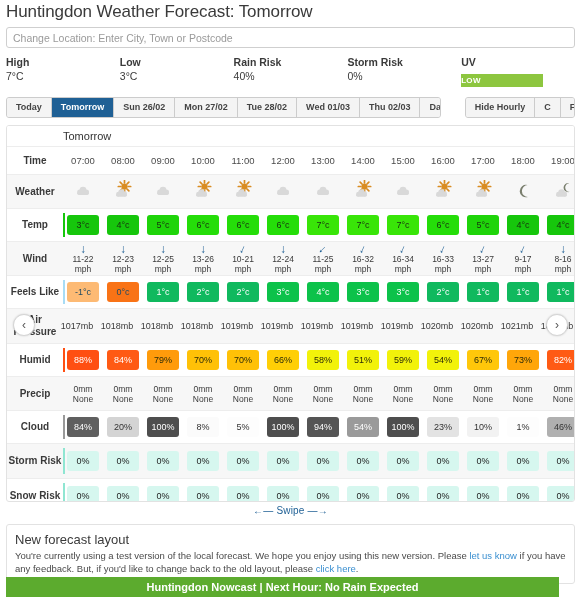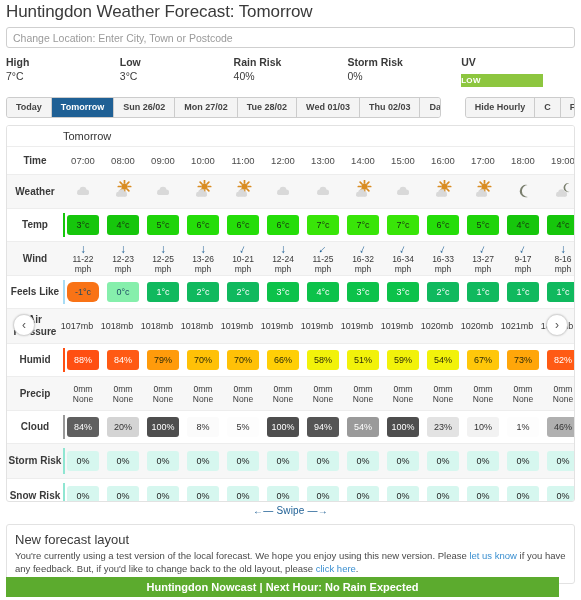--- a/index.html
+++ b/index.html
@@ -557,24 +557,24 @@
             <div class="wind-txt">mph</div>
           </div>
         </div>
     </div>
 
     <div class="row r-feels">
       <div class="rowlab">Feels Like</div>
       <div class="cells" id="cells-feels">
           <div class="cell">
             <div class="accent" style="background: rgb(168, 220, 245);"></div>
-            <div class="badge" style="background: #f97316; color: rgb(29, 74, 99); border-radius: 6px;">-1°c</div>
-          </div>
-          <div class="cell">
-            <div class="badge" style="background: #86efac; color: rgb(29, 74, 99);">0°c</div>
+            <div class="badge" style="background: #fdba74; color: rgb(29, 74, 99);">-1°c</div>
+          </div>
+          <div class="cell">
+            <div class="badge" style="background: #f97316; color: rgb(29, 74, 99);">0°c</div>
           </div>
           <div class="cell">
             <div class="badge" style="background: rgb(16, 185, 94); color: rgb(255, 255, 255);">1°c</div>
           </div>
           <div class="cell">
             <div class="badge" style="background: rgb(16, 185, 94); color: rgb(255, 255, 255);">2°c</div>
           </div>
           <div class="cell">
             <div class="badge" style="background: rgb(16, 185, 94); color: rgb(255, 255, 255);">2°c</div>
           </div>

